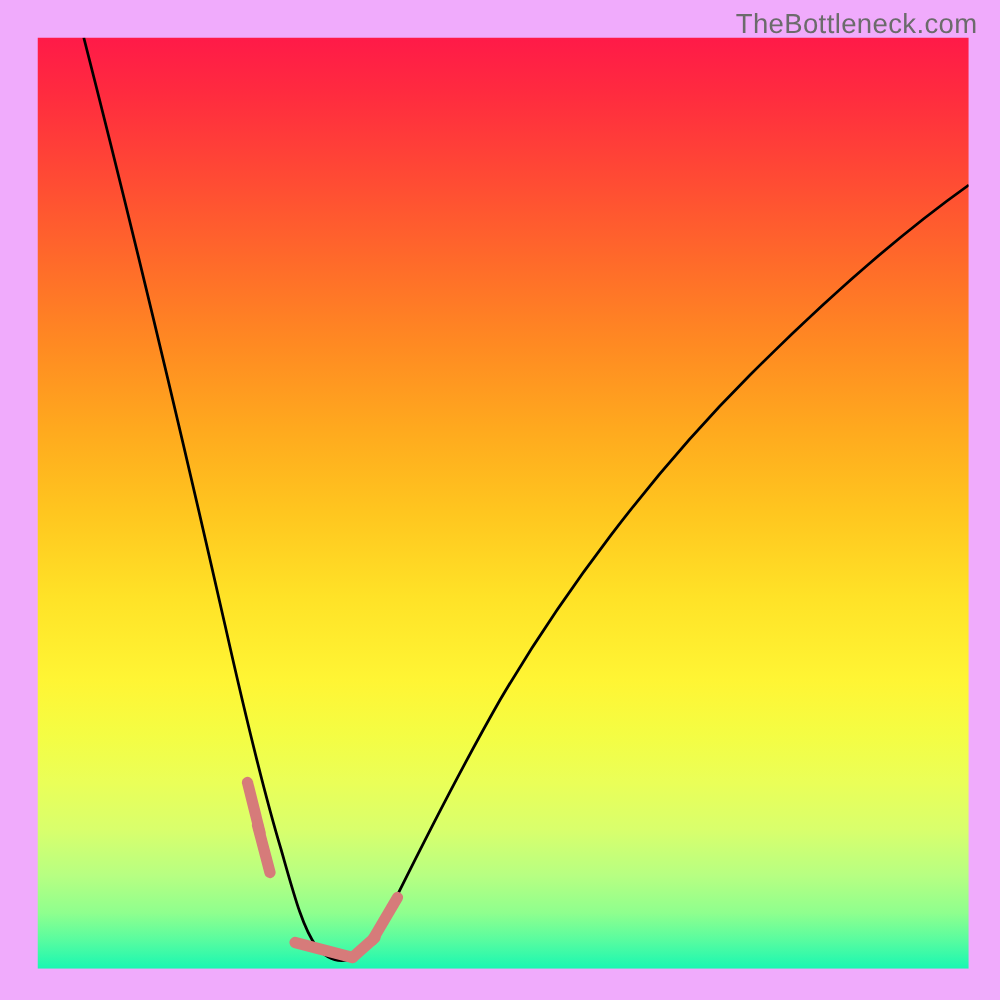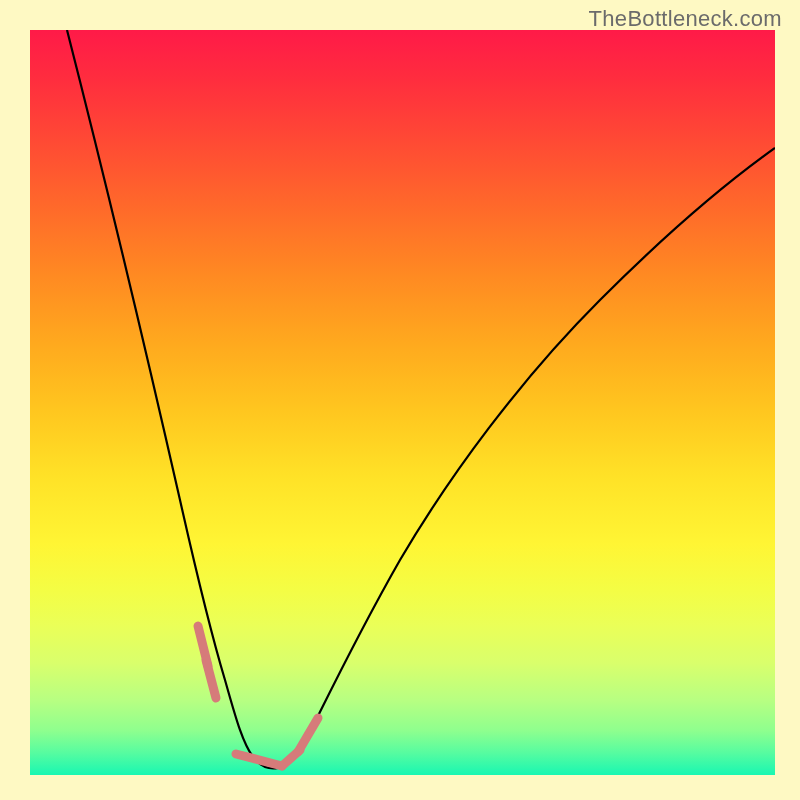--- a/index.html
+++ b/index.html
@@ -7,21 +7,21 @@
     width: 800px;
     height: 800px;
     background: #000;
     position: relative;
     font-family: Arial, sans-serif;
     overflow: hidden;
   }
   .outer {
     width: 800px;
     height: 800px;
-    background: #fef9c3;
+    background: #f0abfc;
     position: relative;
   }
   .plot-area {
     position: absolute;
     left: 30px;
     top: 30px;
     width: 745px;
     height: 745px;
     overflow: hidden;
   }

